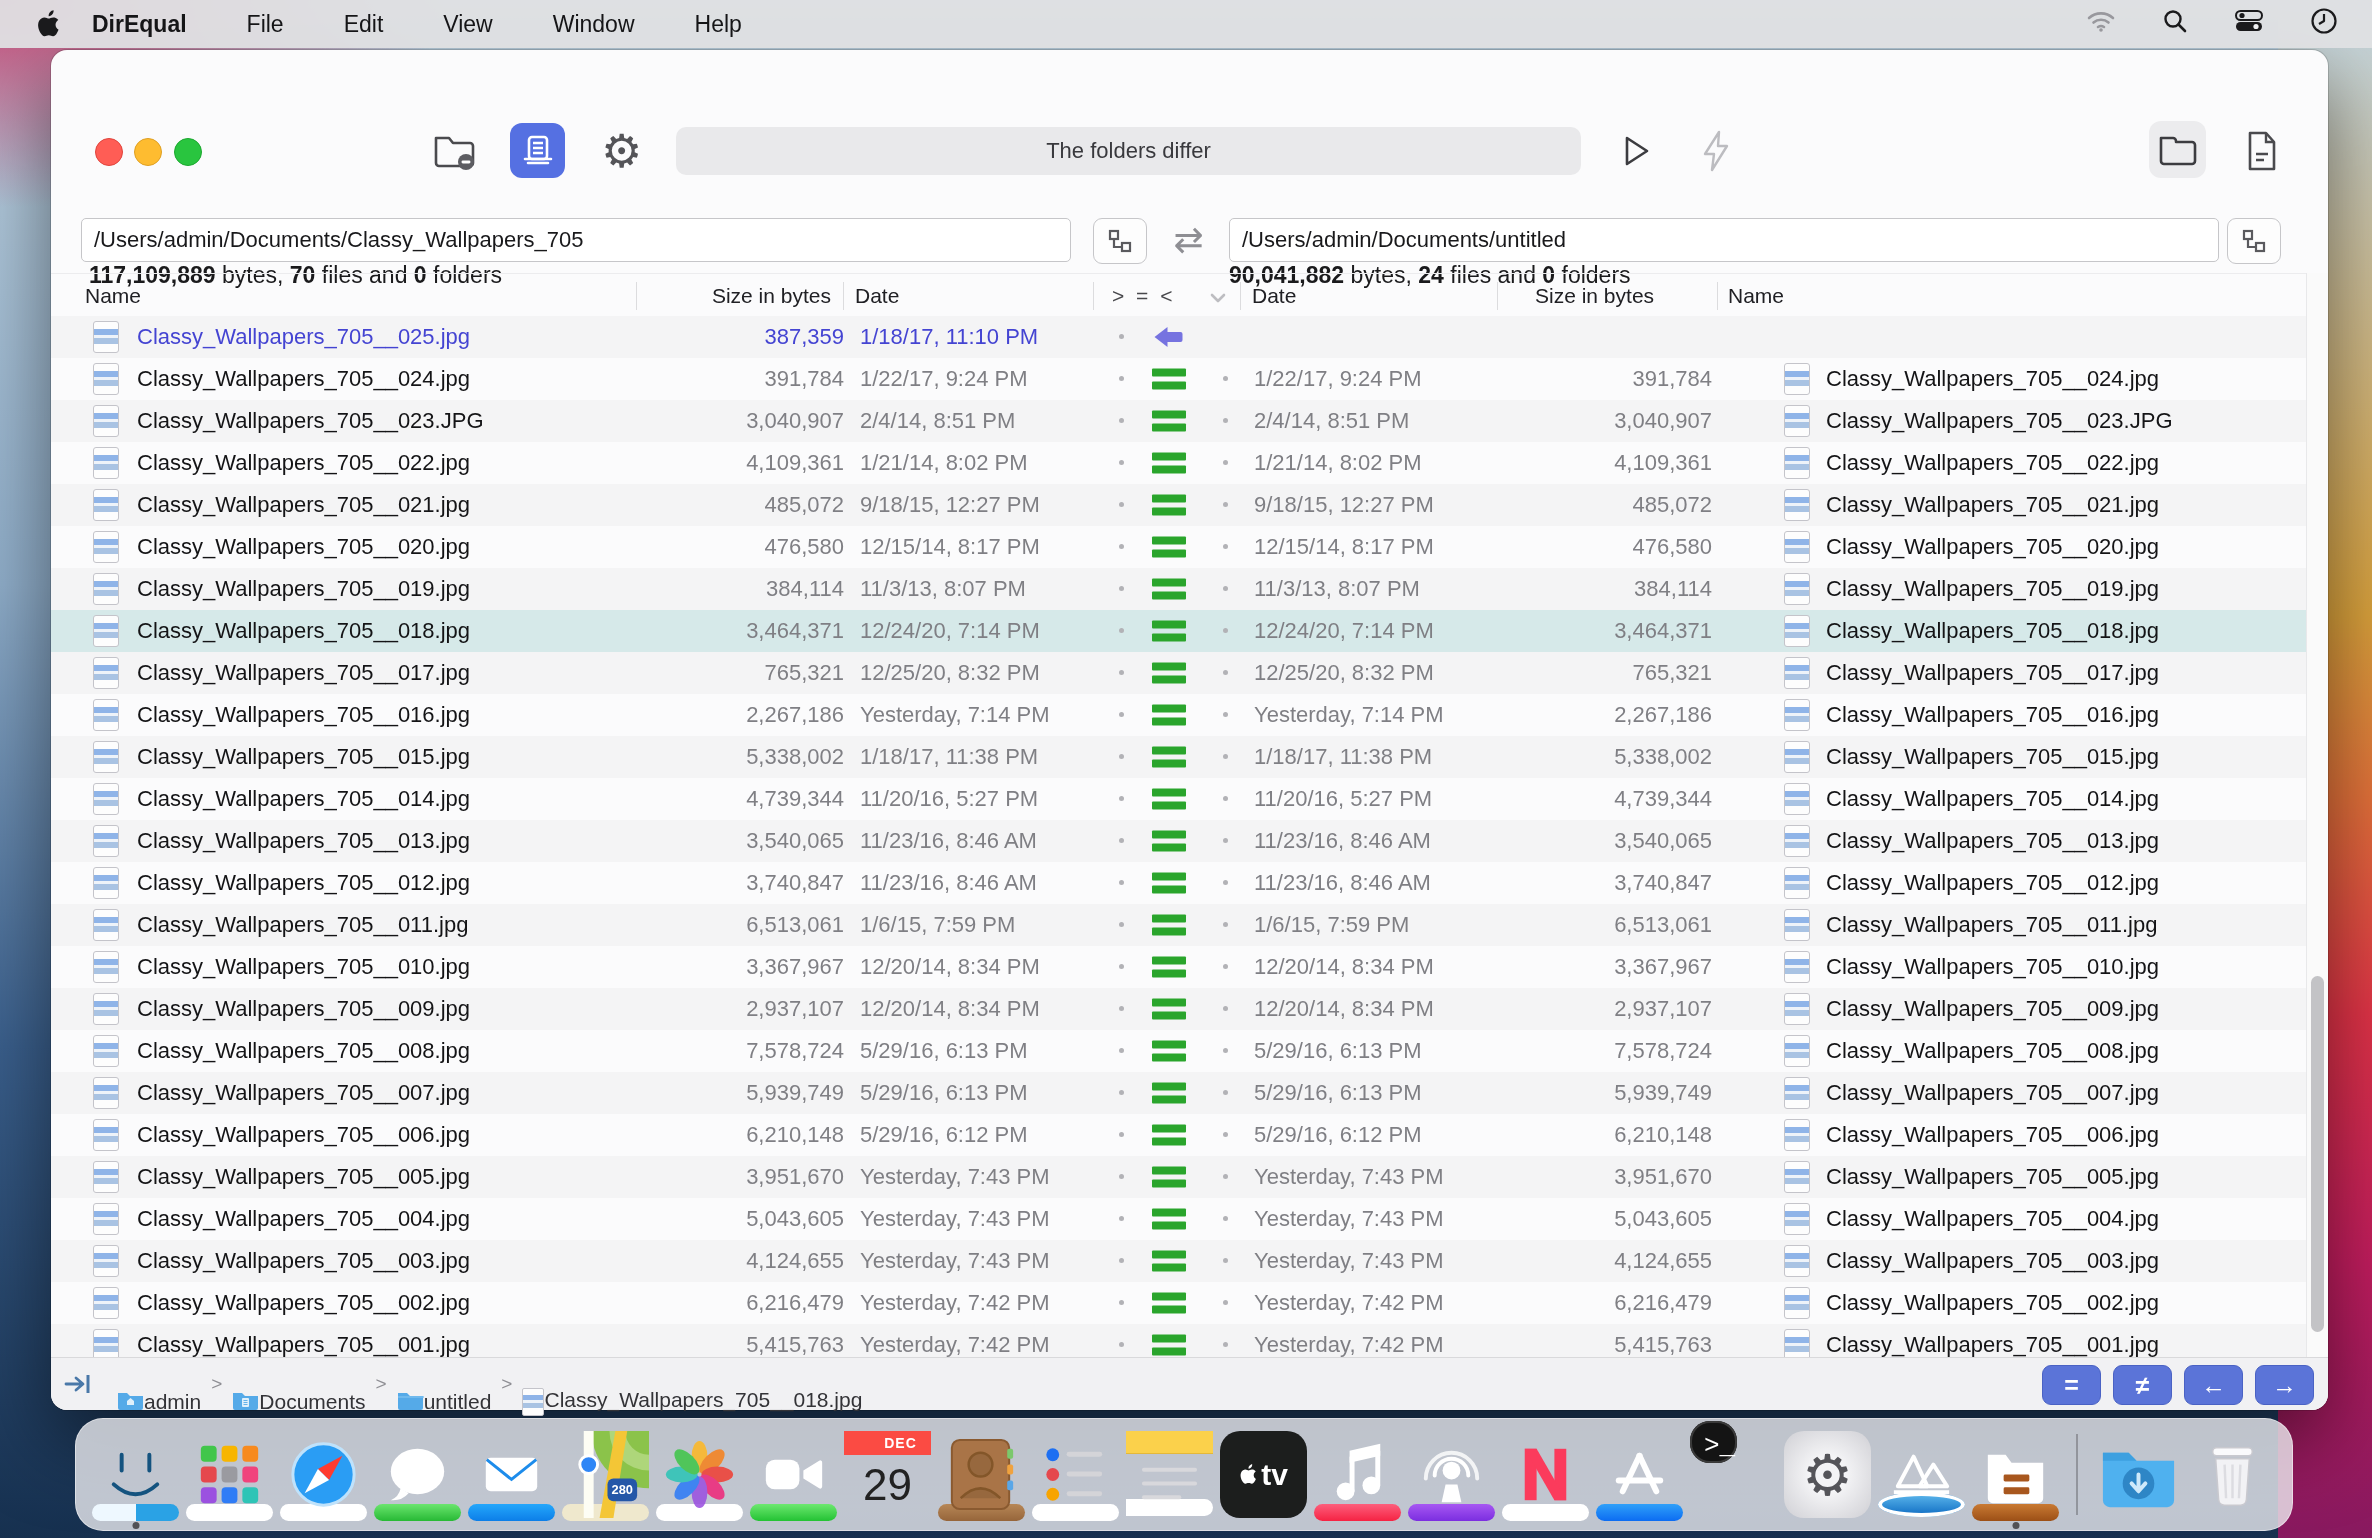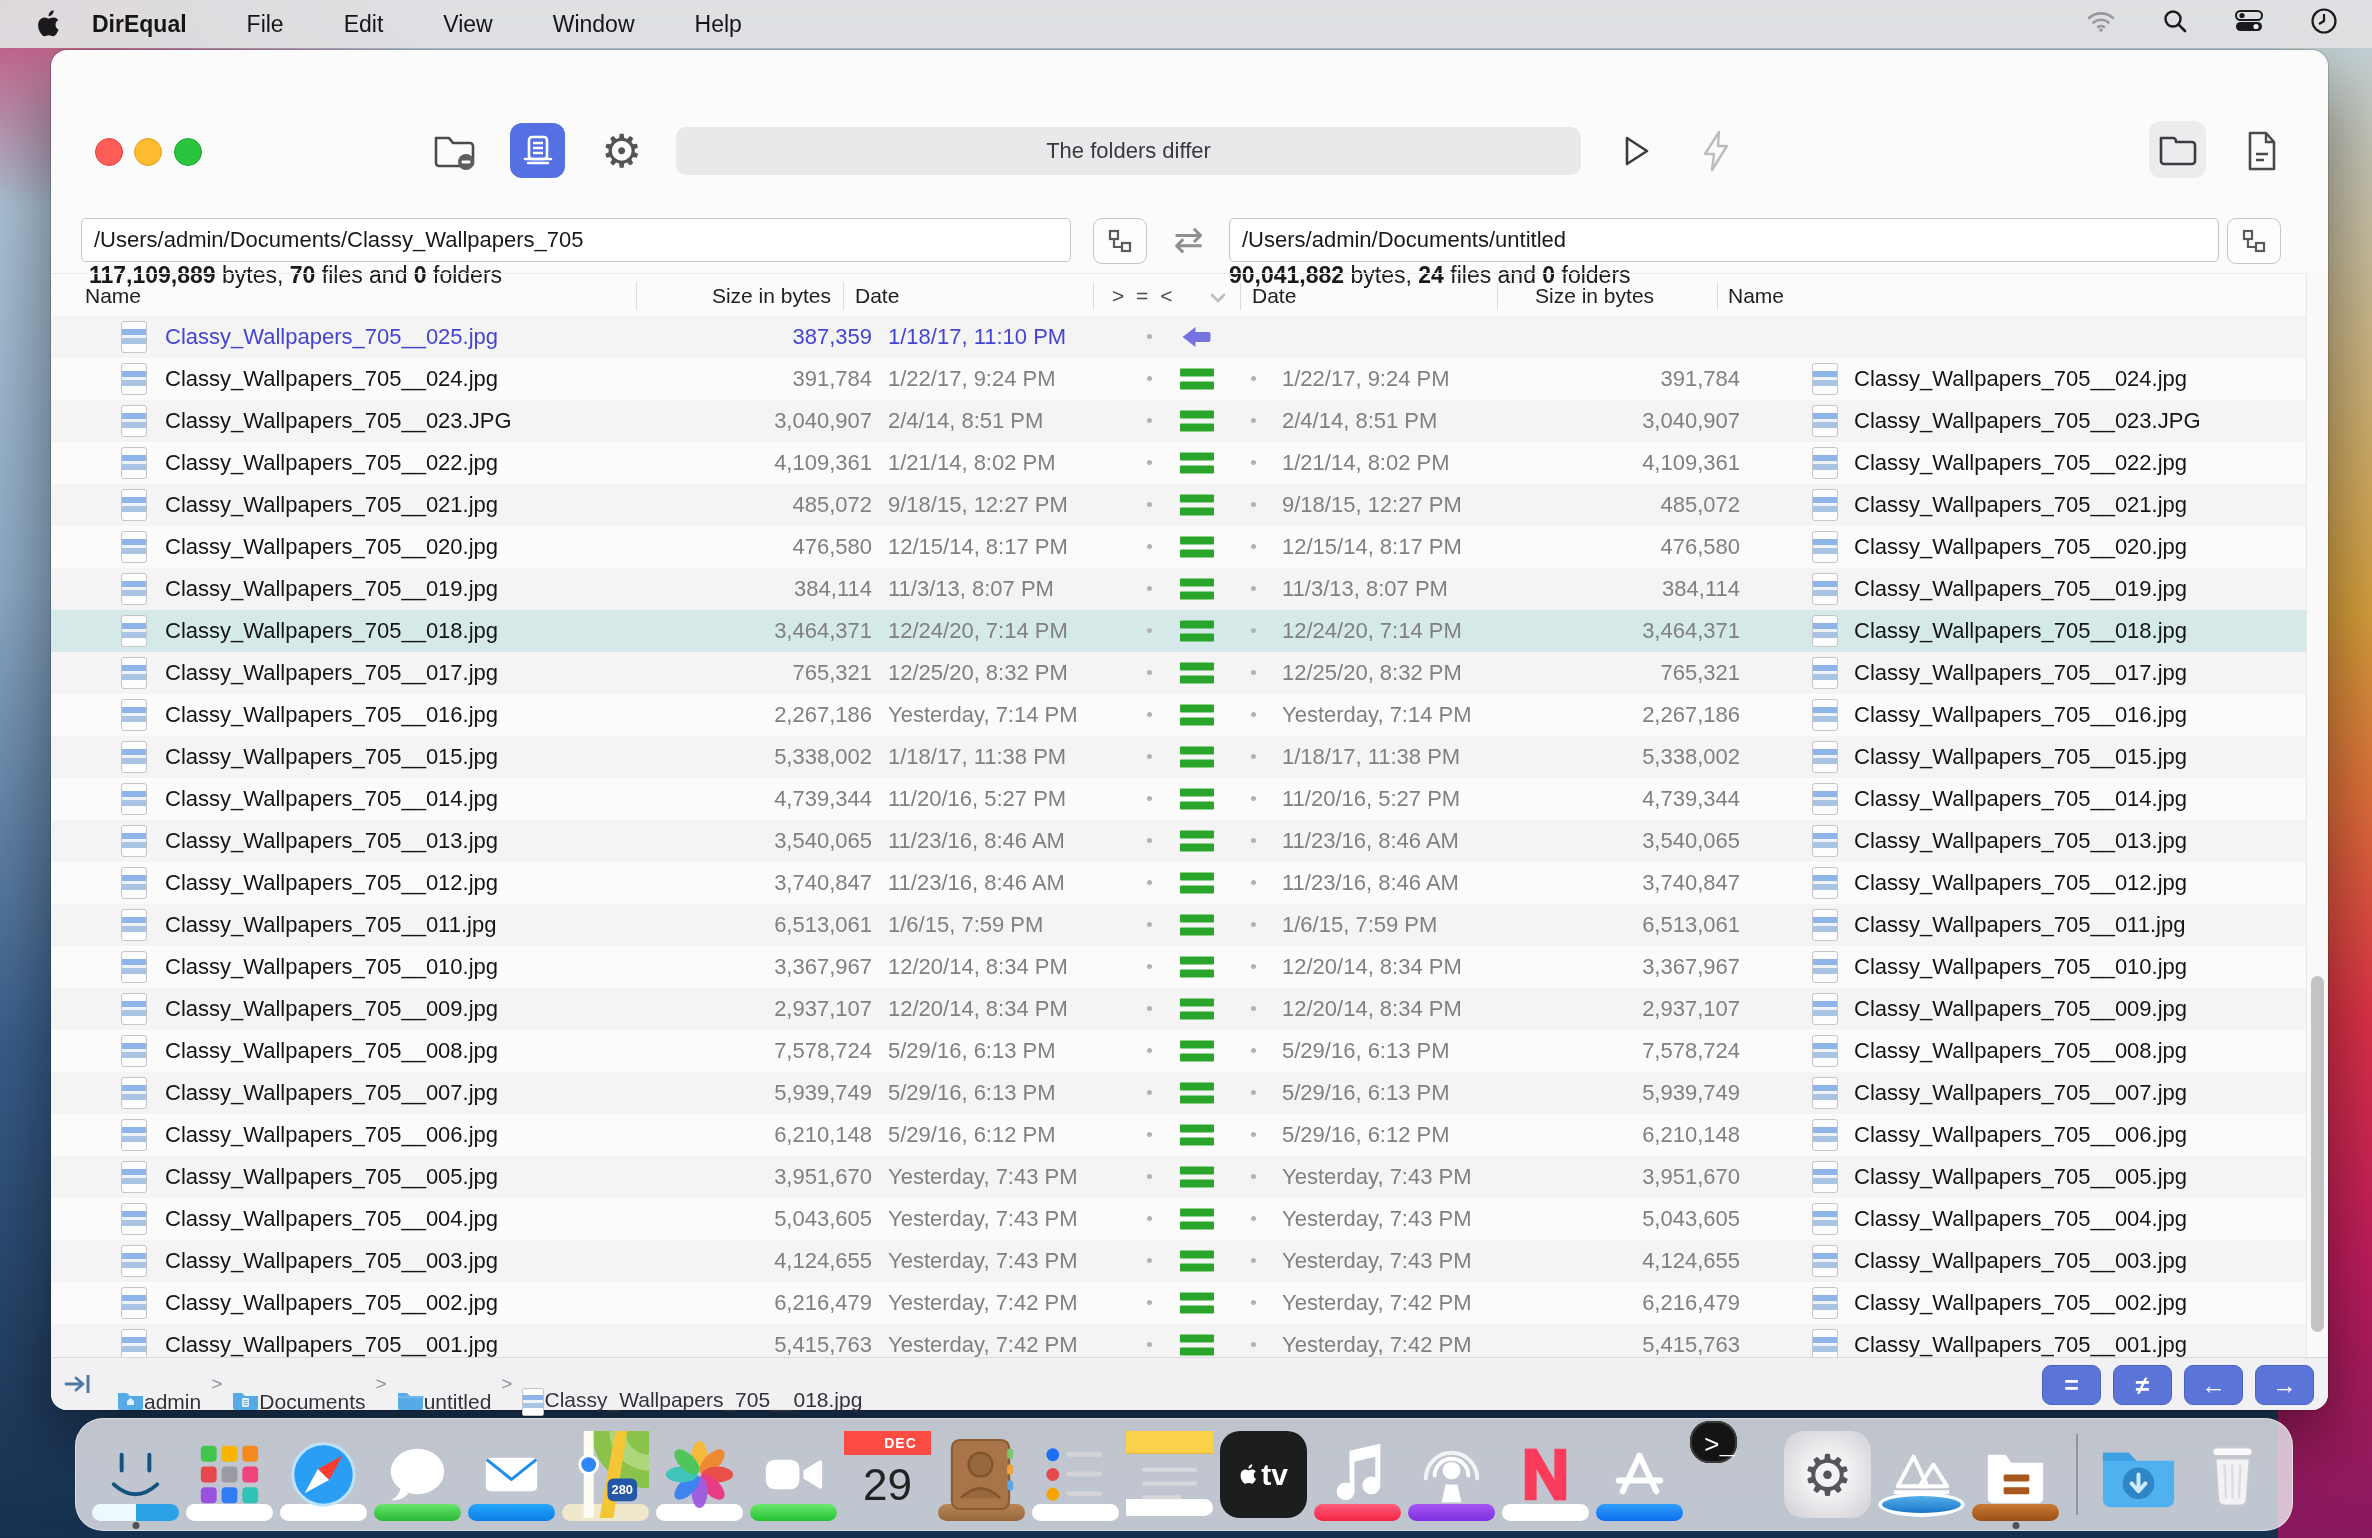--- a/index.html
+++ b/index.html
@@ -48,21 +48,21 @@
        font-size:36px;color:#8e8e93;}
   .summary{position:absolute;top:212px;font-size:23px;color:#1a1a1c;}
   .sum-left{left:38px;} .sum-right{left:1178px;}
   .summary b{font-weight:700;margin-top:26px;}
 
   
   .thead{position:absolute;left:0;top:223px;width:2277px;height:44px;border-top:1px solid #ececee;border-bottom:1px solid #e2e2e4;font-size:21px;color:#202024;}
   .th{position:absolute;top:0;line-height:44px;white-space:nowrap;}
   .vsep{position:absolute;top:8px;height:28px;width:1px;background:#dcdcde;}
   .tbody{position:absolute;left:0;top:266px;width:2255px;}
-  .row{display:flex;align-items:center;height:42px;font-size:22px;padding-left:28px;}
+  .row{display:flex;align-items:center;height:42px;font-size:22px;}
   .row:nth-of-type(odd){background:#f4f4f5;}
   .row.selected{background:#d6e9e9;}
   .cell{white-space:nowrap;overflow:hidden;}
   .icon-l{width:44px;padding-left:42px;box-sizing:content-box;flex:0 0 auto;}
   .icon-l{width:44px;margin-left:42px;padding-left:0;}
   .name-l{width:500px;color:#141416;flex:0 0 auto;}
   .size-l{width:207px;text-align:right;color:#7f7f84;flex:0 0 auto;}
   .date-l{width:235px;padding-left:16px;color:#7f7f84;flex:0 0 auto;}
   .cmp{position:relative;width:147px;height:100%;flex:0 0 auto;}
   .date-r{width:246px;padding-left:12px;color:#7f7f84;flex:0 0 auto;}

